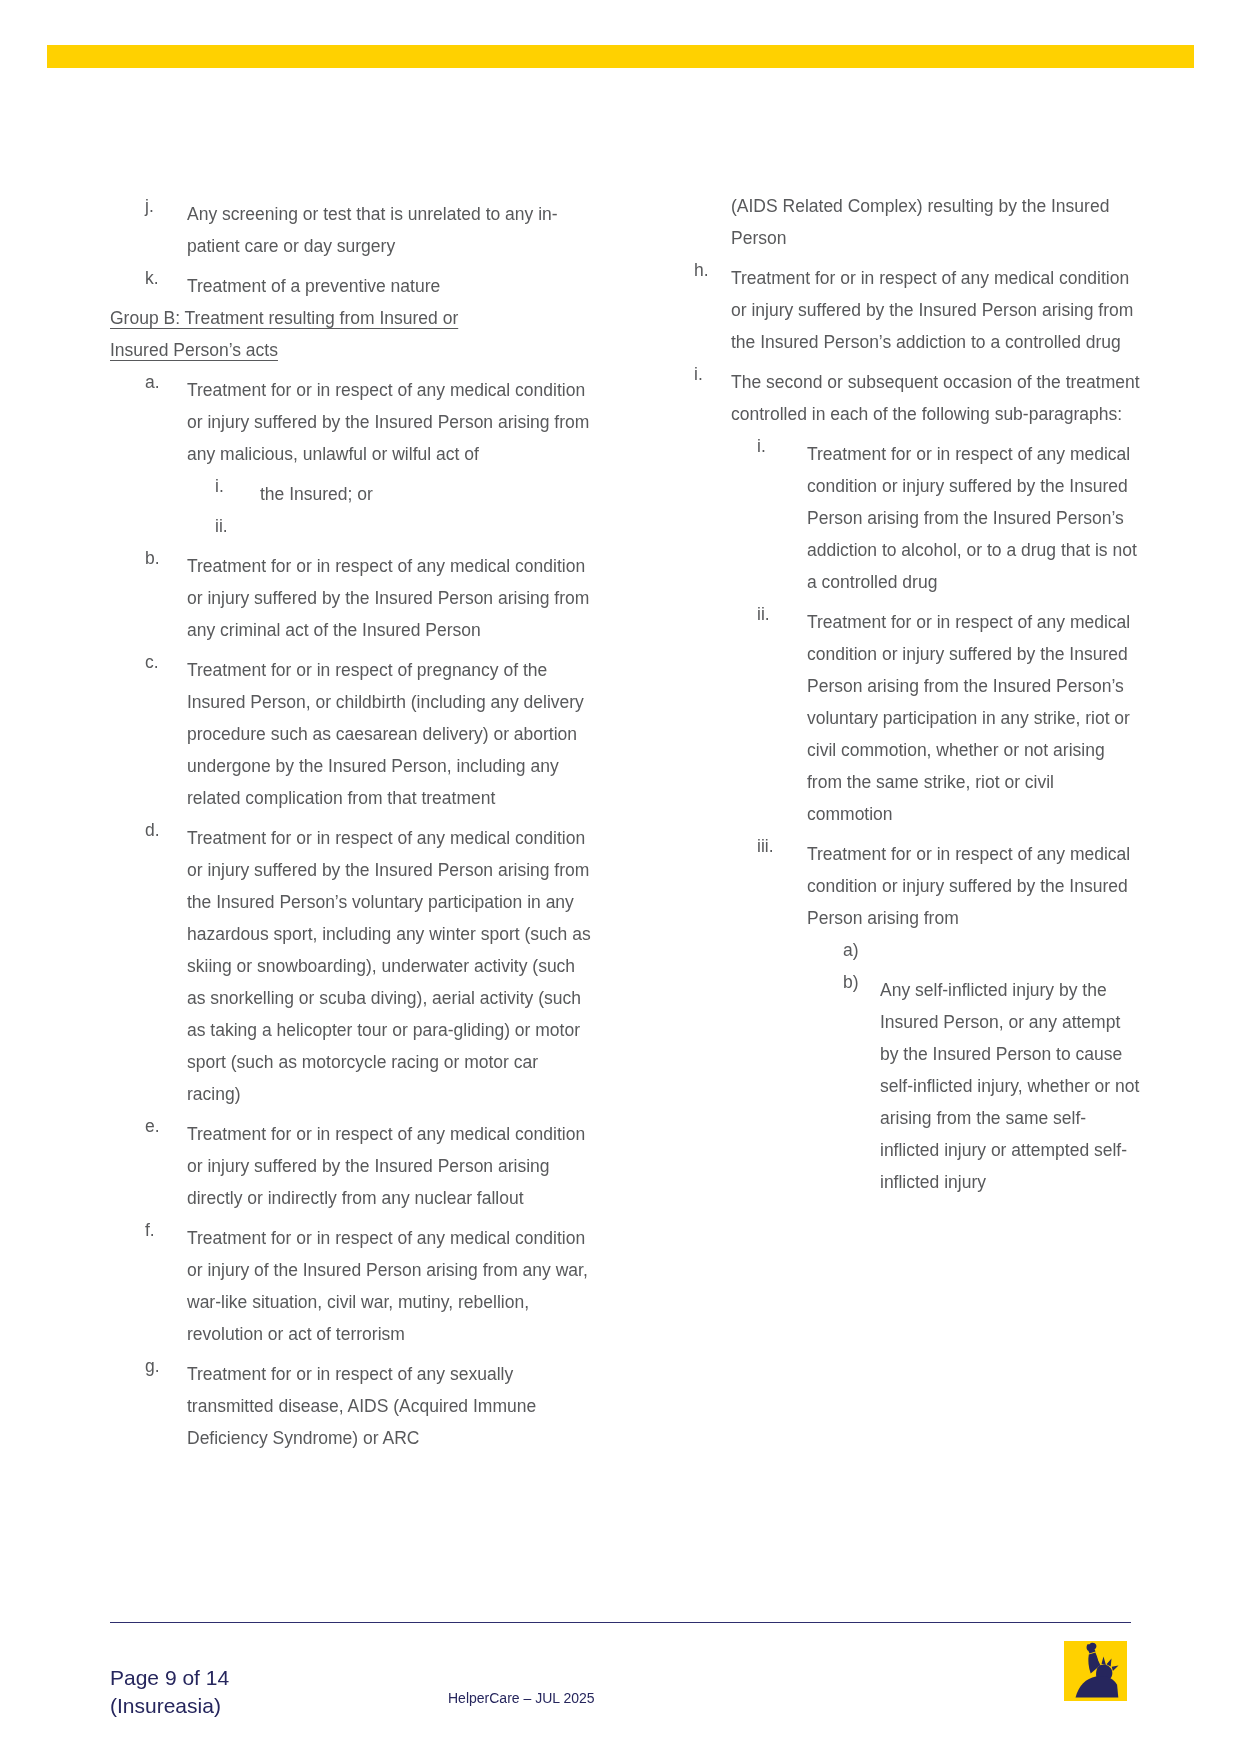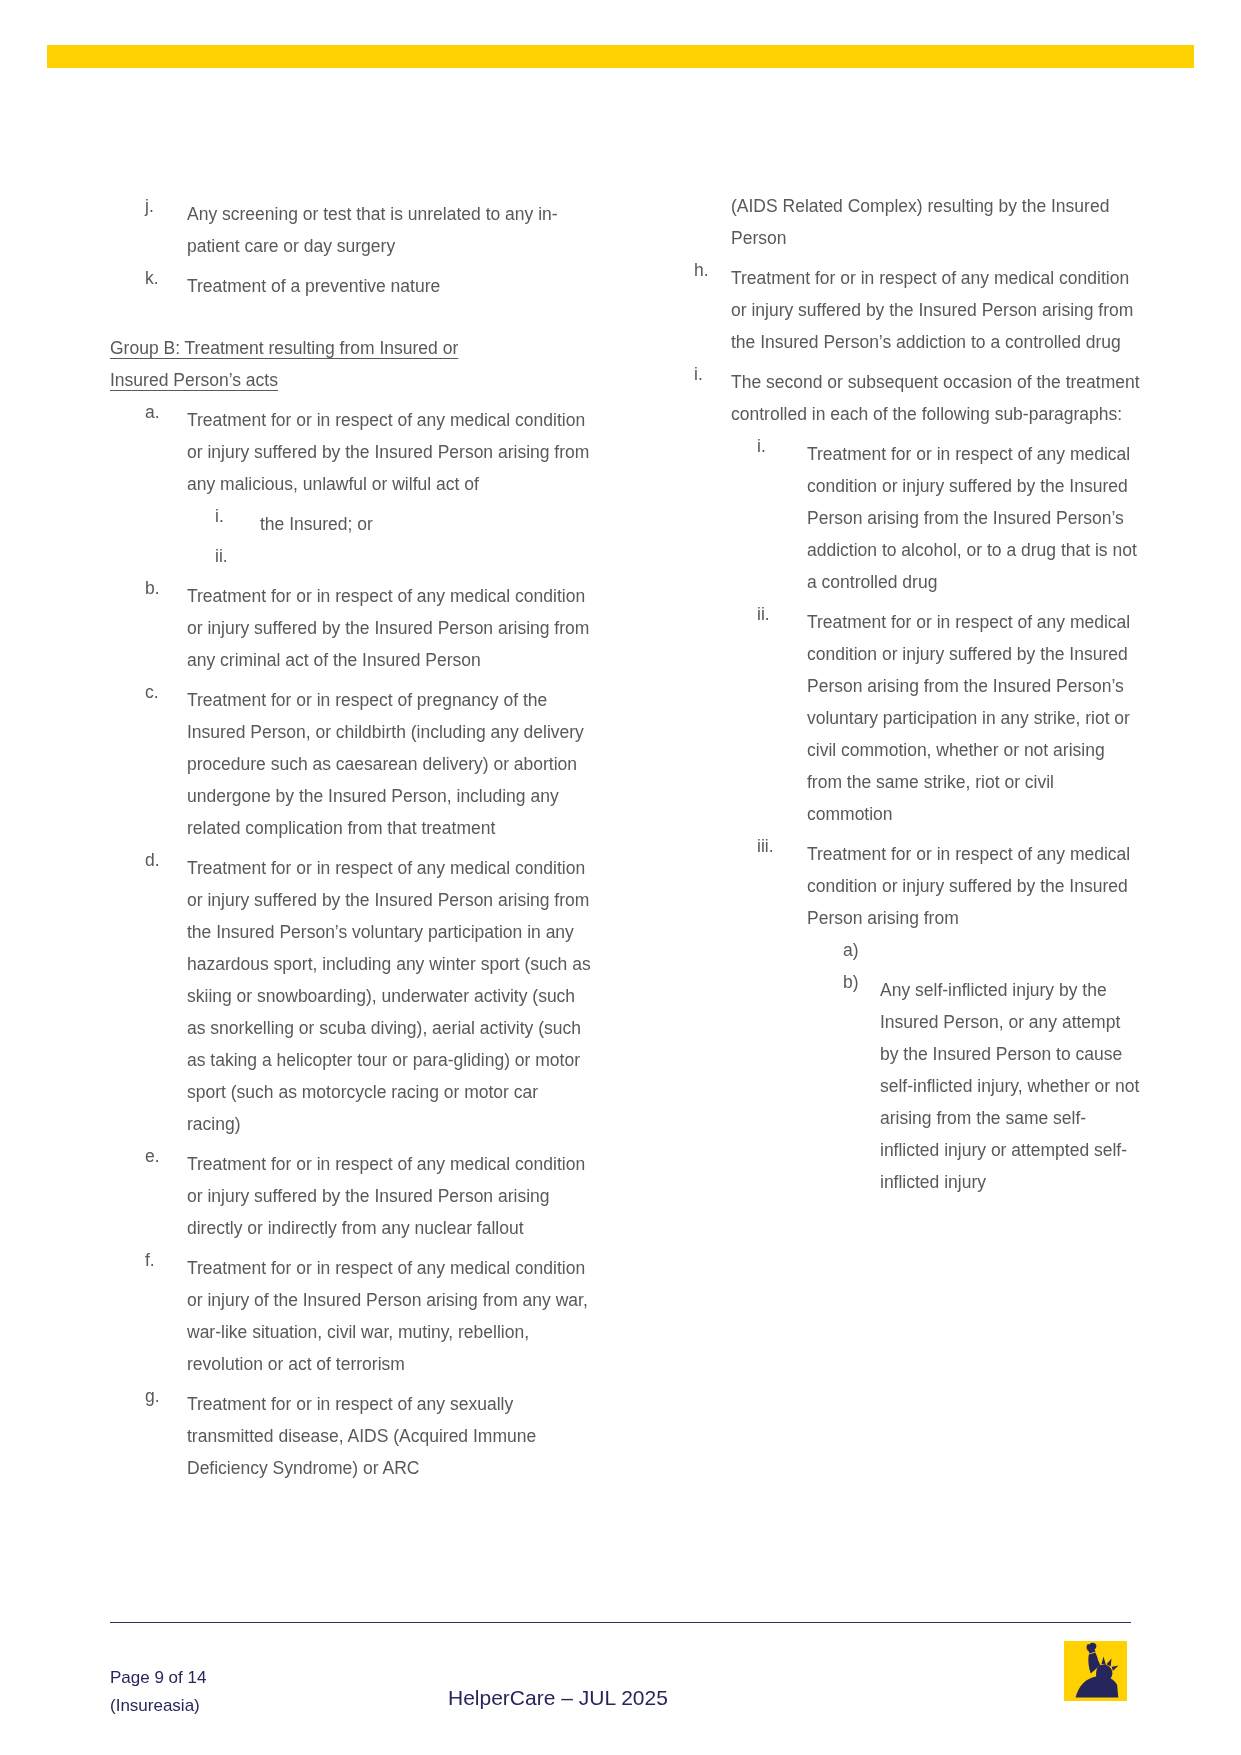--- a/index.html
+++ b/index.html
@@ -16,21 +16,21 @@
   }
   .topbar {
     position:absolute; left:47px; top:45px;
     width:1147px; height:23px;
     background:#FFD100;
   }
   .col { position:absolute; top:190px; }
   .col-left  { left:110px; width:482px; }
   .col-right { left:694px; width:446px; }
 
-  .group-heading { margin-top:30px; }
+  .group-heading { }
   .group-heading .hl {
     text-decoration:underline;
     text-underline-offset:4px;
   }
 
   .item { display:flex; align-items:flex-start; }
   .item .m { flex:0 0 auto; }
   .item .t { flex:1 1 auto;margin-top:8px; }
 
   
@@ -43,25 +43,25 @@
   .R2 .m { margin-left:63px; width:50px; }
   .R3 .m { margin-left:149px; width:37px; }
 
   .divider {
     position:absolute; left:110px; top:1622px;
     width:1021px; height:0;
     border-top:1.6px solid #2e2e6e;
   }
   .footer-left {
     position:absolute; left:110px; top:1664px;
-    color:#26265d; font-size:17px; line-height:28px;
+    color:#26265d; font-size:21px; line-height:28px;
   }
   .footer-center {
     position:absolute; left:448px; top:1684px;
-    color:#26265d; font-size:21px; line-height:28px;
+    color:#26265d; font-size:14px; line-height:28px;
   }
   .logo {
     position:absolute; left:1064px; top:1641px;
     width:63px; height:60px;
   }
 </style>
 </head>
 <body>
 
 <div class="page">

